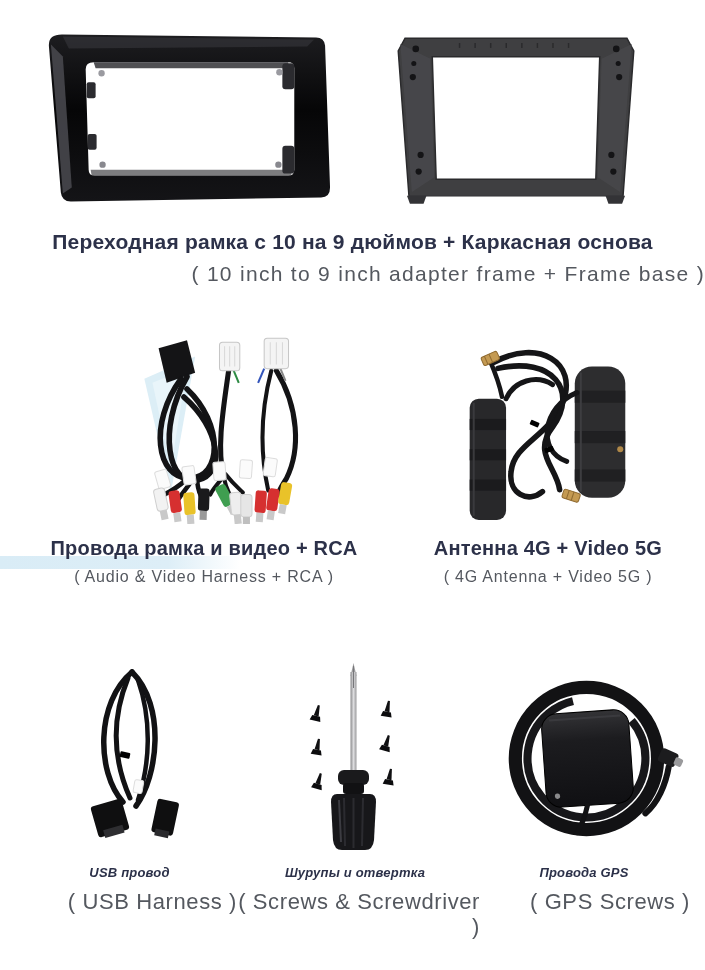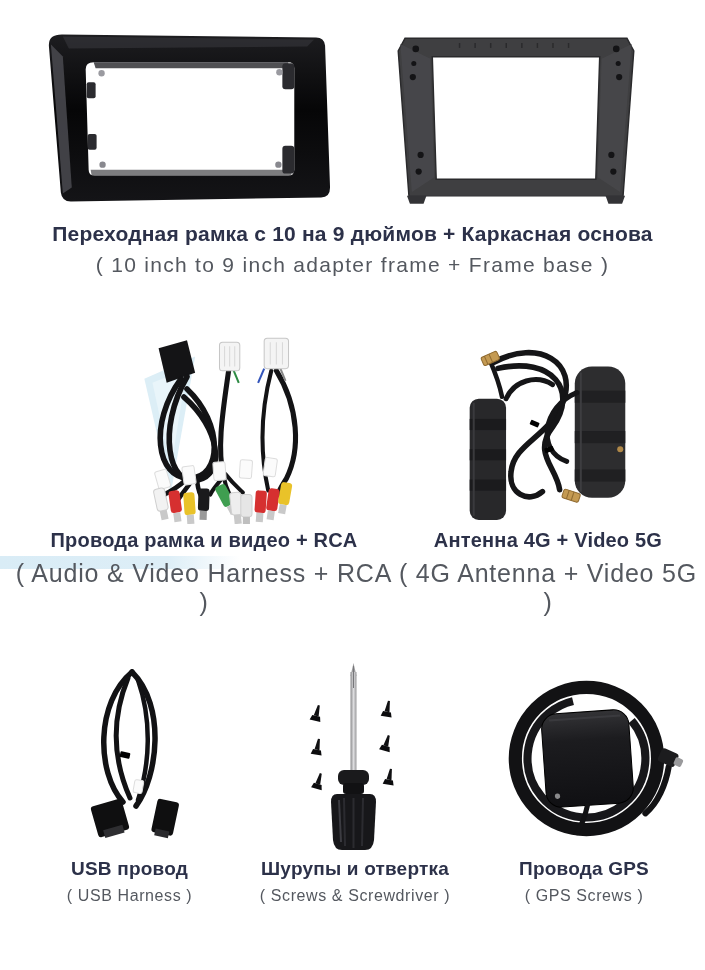--- a/index.html
+++ b/index.html
@@ -3,33 +3,33 @@
 <meta charset="utf-8">
 <style>
   html,body{margin:0;padding:0;background:#ffffff;}
   #canvas{
     position:relative;width:705px;height:970px;background:#ffffff;
     overflow:hidden;font-family:"Liberation Sans",sans-serif;
   }
   .abs{position:absolute;}
   .caption{position:absolute;text-align:center;z-index:2;}
   .caption h3{
-    margin:0;color:#2c3149;font-weight:700;line-height:1.15;
+    margin:8px;color:#2c3149;font-weight:700;line-height:1.15;
     font-family:"Liberation Sans",sans-serif;
   }
   .caption p{
     margin:7px 0 0 0;color:#54585f;font-weight:400;line-height:1.15;
     font-family:"Liberation Sans",sans-serif;
   }
   .cap-lg h3{font-size:21px;letter-spacing:.2px;}
-  .cap-lg p{font-size:21px;letter-spacing:1.3px;}
+  .cap-lg p{font-size:21px;letter-spacing:1.3px;text-align:right;}
   .cap-md h3{font-size:20px;letter-spacing:.2px;}
-  .cap-md p{font-size:25px;letter-spacing:.8px;}
-  .cap-sm h3{font-size:19px;letter-spacing:.2px;}
-  .cap-sm p{font-size:16px;letter-spacing:.6px;}
+  .cap-md p{font-size:16px;letter-spacing:.8px;}
+  .cap-sm h3{font-size:13px;letter-spacing:.2px;font-style:italic;}
+  .cap-sm p{font-size:22px;letter-spacing:.6px;text-align:right;}
   .photo{position:absolute;z-index:1;}
   .photo svg{display:block;width:100%;height:100%;}
   #wm-band{
     position:absolute;left:0;top:556;z-index:0;
   }
 </style>
 </head>
 <body>
 
 <div id="canvas">

